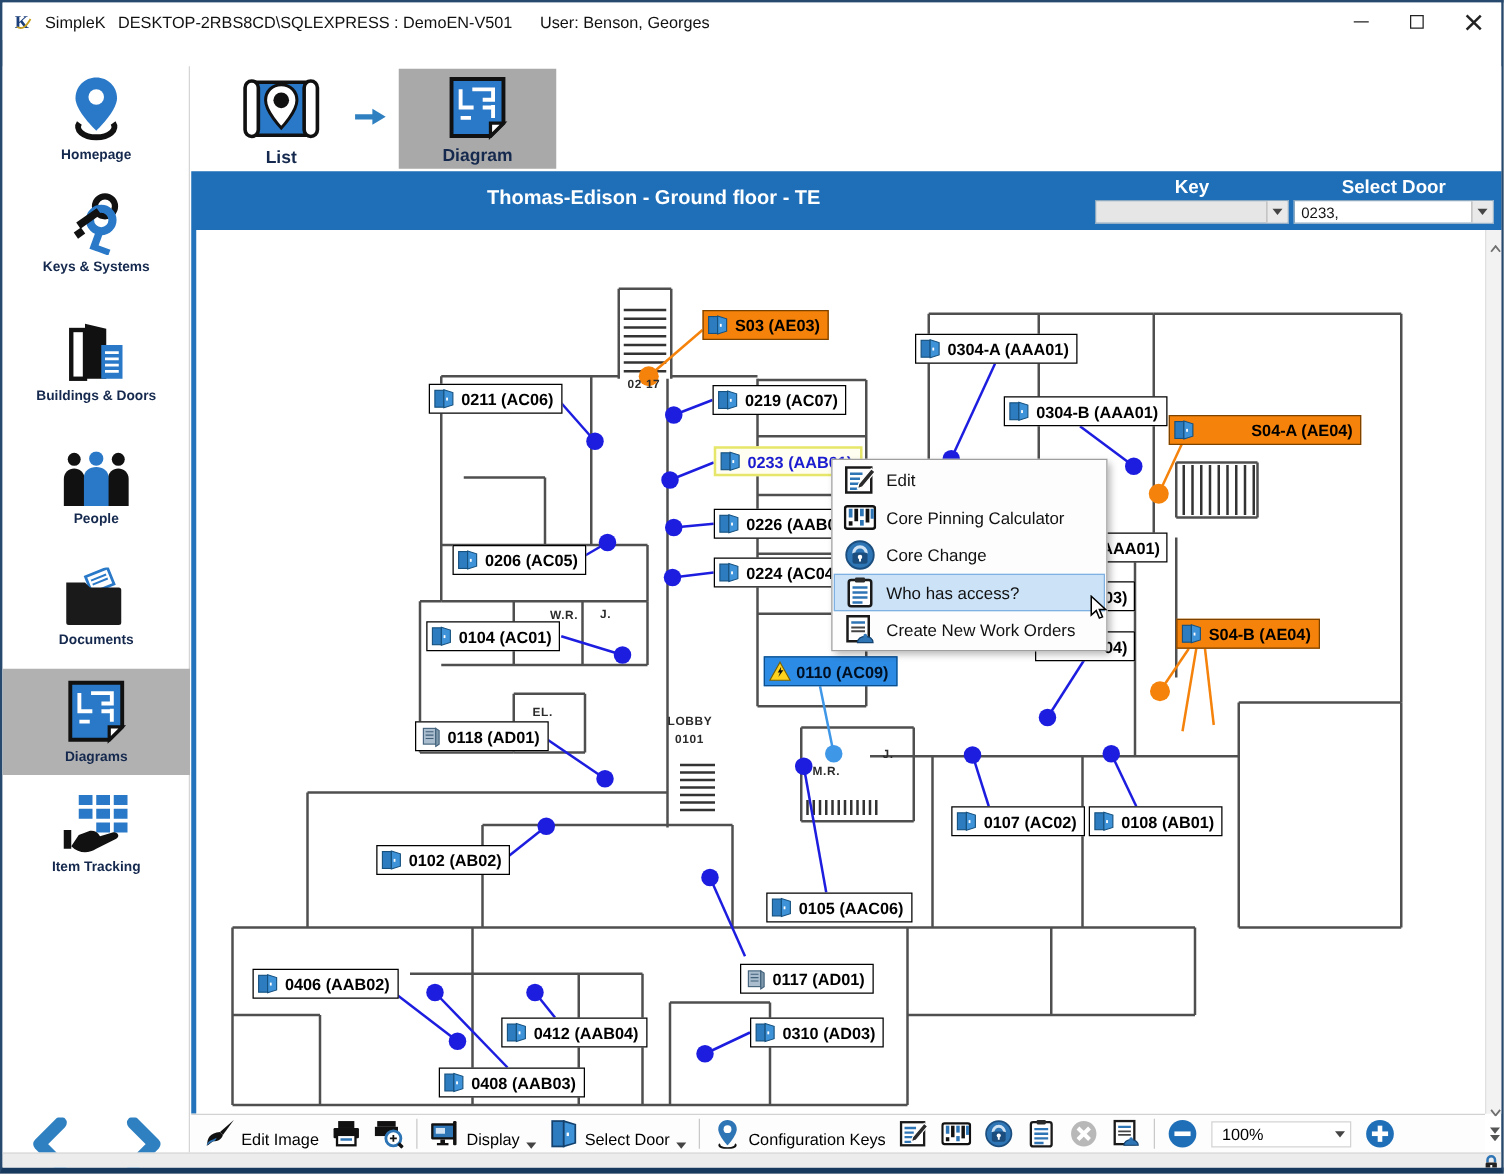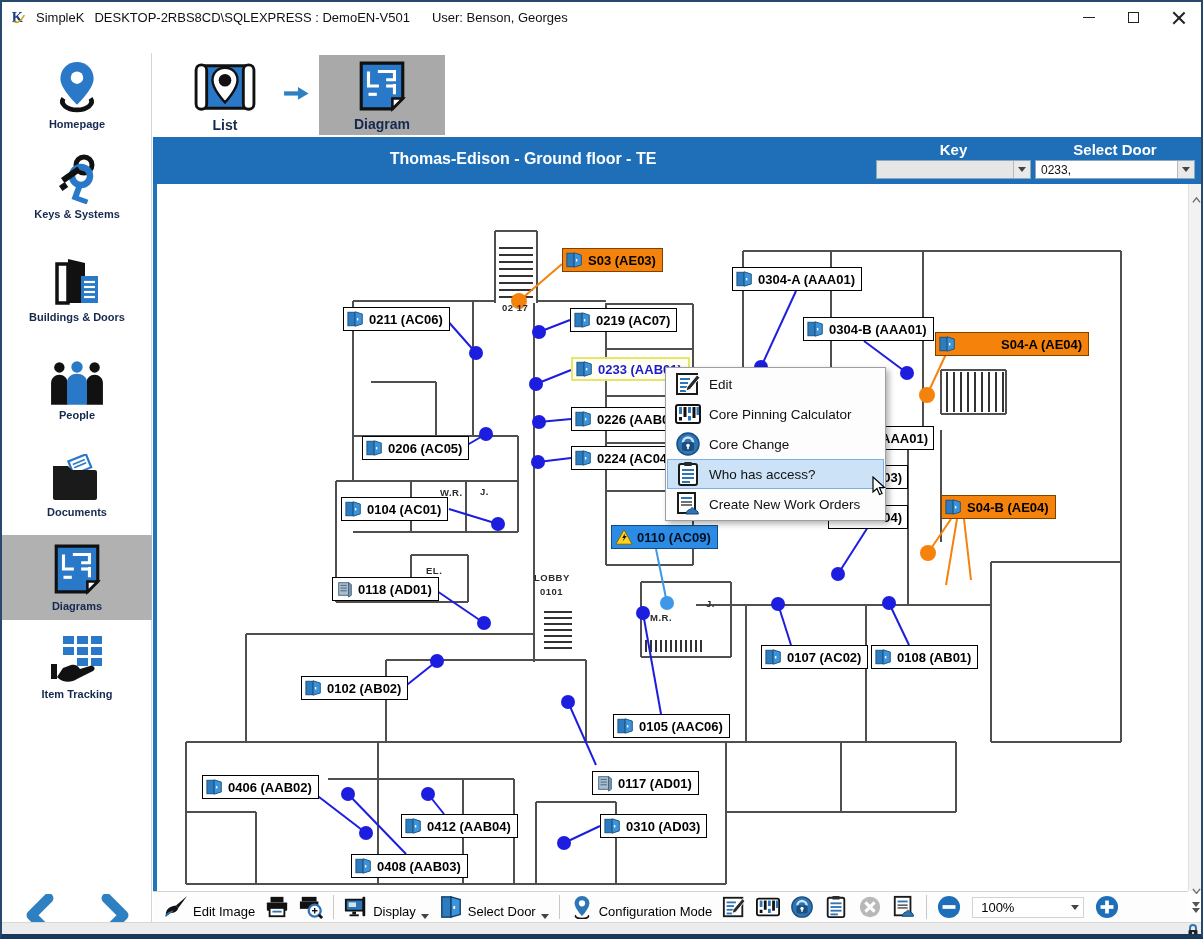--- a/index.html
+++ b/index.html
@@ -845,21 +845,21 @@
       </div>
       <div class="tsep"></div>
       <div class="tbtn">
         <span class="ic">
           <svg viewBox="0 0 26 26">
             <path d="M13 1 C8.5 1 5 4.5 5 9 c0 5.5 8 14 8 14 s8-8.5 8-14 C21 4.5 17.5 1 13 1z" fill="#2e75b6"></path>
             <circle cx="13" cy="9" r="3.4" fill="#fff"></circle>
             <path d="M6.5 22 a7 2.6 0 1 0 13 0" fill="none" stroke="#111" stroke-width="1.8"></path>
           </svg>
         </span>
-        <span>Configuration Mode</span>
+        <span>Configuration Keys</span>
       </div>
       <div class="tbtn">
         <span class="ic">
           <svg viewBox="0 0 26 26">
             <rect x="2" y="3" width="20" height="20" fill="#fff" stroke="#1a1a1a" stroke-width="2"></rect>
             <line x1="5" y1="8" x2="15" y2="8" stroke="#2e75b6" stroke-width="2"></line>
             <line x1="5" y1="12" x2="13" y2="12" stroke="#2e75b6" stroke-width="2"></line>
             <line x1="5" y1="16" x2="15" y2="16" stroke="#2e75b6" stroke-width="2"></line>
             <line x1="5" y1="20" x2="11" y2="20" stroke="#2e75b6" stroke-width="2"></line>
             <path d="M12 16 L22 4 L25 6.5 L15 18.5 L11 20 Z" fill="#2b2b2b" stroke="#fff"></path>

